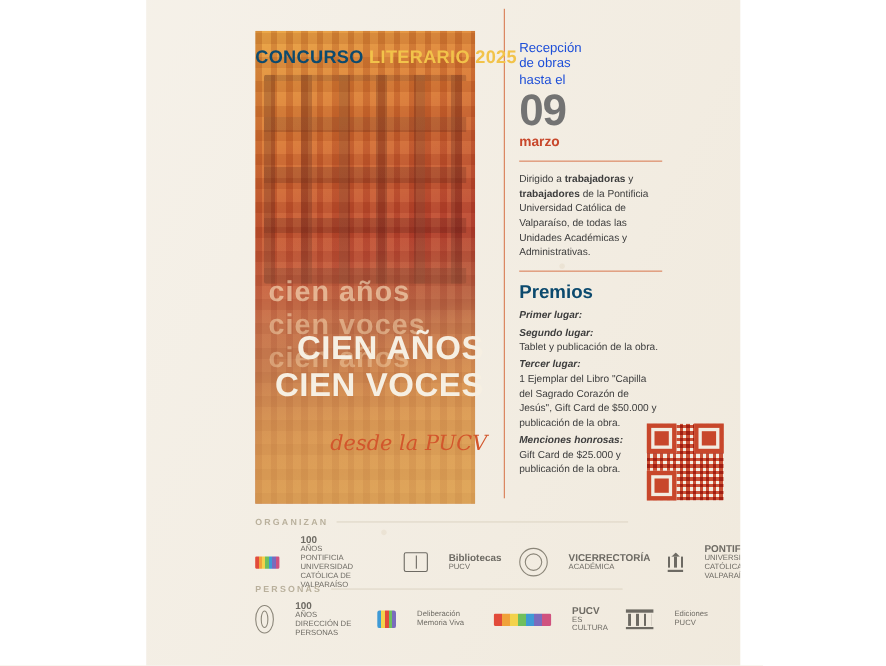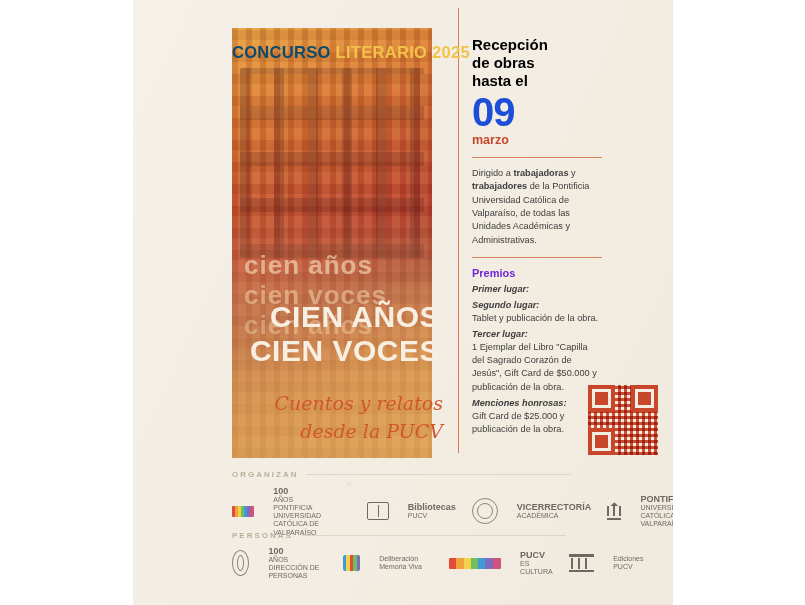--- a/index.html
+++ b/index.html
@@ -118,28 +118,28 @@
   }
 
   
   .col{
     position:absolute;
     left:339px;top:36px;
     width:130px;
     color:#3a3a3a;
   }
   .recep{
-    color:#000000;
-    font-size:15px;
-    font-weight:700;
+    color:#1d4ed8;
+    font-size:12px;
+    font-weight:400;
     line-height:1.2;
     margin:0 0 2px 0;
   }
   .bignum{
-    color:#1d4ed8;
+    color:#737373;
     font-size:40px;
     font-weight:700;
     line-height:1;
     margin:2px 0 0 0;
     letter-spacing:-1px;
   }
   .month{
     color:#c8472b;
     font-size:12.5px;
     font-weight:700;
@@ -148,22 +148,22 @@
   .hr{
     width:130px;height:1px;background:#d4673a;opacity:.8;margin:10px 0 9px 0;
   }
   .dirigido{
     font-size:9.2px;
     line-height:1.45;
     color:#3d3d3d;
   }
   .dirigido b{font-weight:700;}
   .premios-h{
-    color:#6d28d9;
-    font-size:11px;
+    color:#0c4a6e;
+    font-size:17px;
     font-weight:700;
     margin:0 0 4px 0;
   }
   .prem{
     font-size:9.2px;
     line-height:1.42;
     color:#3d3d3d;
     margin-bottom:3px;
   }
   .prem b{font-weight:700;font-style:italic;}
@@ -288,21 +288,20 @@
   <div class="concurso">
     <span class="w1">CONCURSO</span>
     <span class="w2">LITERARIO 2025</span>
   </div>
 
   <div class="maintitle">
     <div>CIEN AÑOS</div>
     <div>CIEN VOCES</div>
   </div>
   <div class="subtitle">
-    <div>Cuentos y relatos</div>
     <div>desde la PUCV</div>
   </div>
 
   <div class="col">
     <div class="recep">
       <div>Recepción</div>
       <div>de obras</div>
       <div>hasta el</div>
     </div>
     <div class="bignum">09</div>

